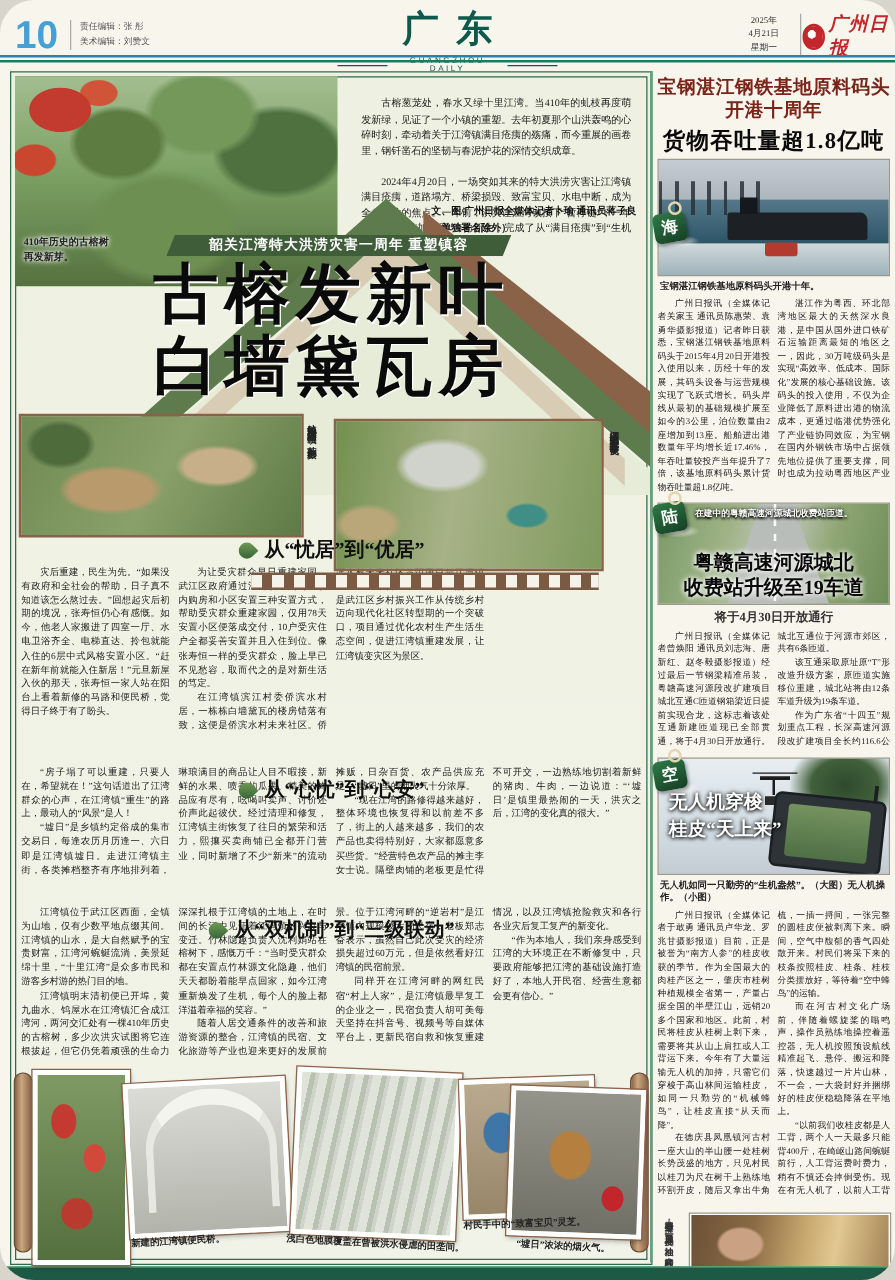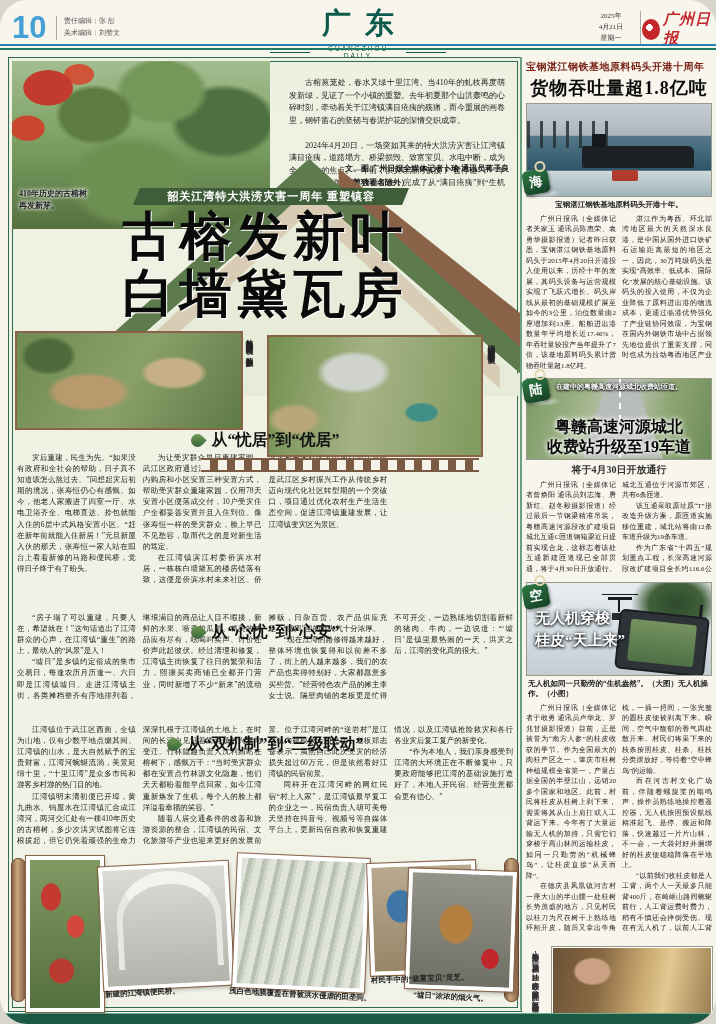--- a/index.html
+++ b/index.html
@@ -88,29 +88,29 @@
     radial-gradient(14px 16px at 80% 75%,#c0262c 0 60%,transparent 65%),
     linear-gradient(#94948b,#6f6f66);}
   .strip-cap{font-size:7.5px;font-weight:bold;color:#222;z-index:6;white-space:nowrap;}
   .cap1{left:96px;top:930px;transform:rotate(-3deg);}
   .cap2{left:220px;top:932px;transform:rotate(3deg);width:150px;white-space:normal;line-height:1.4;}
   .cap3{left:362px;top:916px;transform:rotate(-2deg);}
   .cap4{left:404px;top:934px;transform:rotate(3deg);}
   
   .col-divider{left:520px;top:57px;width:2px;height:953px;background:#69a07f;}
   .rcol{left:526px;top:57px;width:186px;height:955px;}
-  .r-kicker{margin-top:3px;font-size:10px;font-weight:bold;color:#7b2419;letter-spacing:0.5px;}
+  .r-kicker{margin-top:3px;text-align:center;font-size:15px;font-weight:bold;color:#7b2419;letter-spacing:0.5px;}
   .r-headline{text-align:center;font-size:18px;font-weight:900;color:#0a0a0a;letter-spacing:1px;margin:2px 0 3px;}
   .r-photo{position:relative;width:184px;border:1px solid #9a9a8c;}
   .ph-ship{height:92px;background:linear-gradient(#c6ccd3 0%,#aeb6bd 34%,#54788a 35%,#2e5668 72%,#cfd8da 73%,#9fb3ba 100%);overflow:hidden;}
   .cranes{position:absolute;left:0;top:18%;width:45%;height:30%;background:repeating-linear-gradient(90deg,rgba(40,50,55,.85) 0 3px,transparent 3px 13px);}
   .ship{position:absolute;left:30%;bottom:30%;width:112px;height:22px;background:#1d2126;border-radius:2px 6px 2px 2px;}
   .ship::before{content:"";position:absolute;left:10px;top:-12px;width:14px;height:13px;background:#15181c;}
   .tug{position:absolute;left:46%;bottom:16%;width:26px;height:11px;background:#b33a2e;border-radius:2px;}
-  .r-cap{font-size:7.5px;font-weight:bold;color:#222;text-align:center;margin:3px 2px;line-height:1.4;}
+  .r-cap{font-size:7.5px;font-weight:bold;color:#222;text-align:left;margin:3px 2px;line-height:1.4;}
   .r-body{font-size:7px;line-height:1.5;text-align:justify;color:#1a1a1a;column-count:2;column-gap:6px;column-fill:auto;overflow:hidden;}
   .r-body p{margin:0;text-indent:2em;}
   .b1{height:158px;} .b2{height:96px;} .b3{height:240px;}
   .tag{position:absolute;width:26px;height:24px;background:linear-gradient(160deg,#2f7a46,#143f24);border-radius:5px;color:#fff;font-weight:bold;font-size:13px;display:flex;align-items:center;justify-content:center;transform:rotate(-10deg);box-shadow:1px 2px 3px rgba(0,0,0,.4);z-index:7;}
   .tag::before{content:"";position:absolute;top:-8px;right:1px;width:7px;height:7px;border:2px solid #e4d6b0;border-radius:50%;}
   .swoosh{position:absolute;width:38px;height:10px;border-radius:50%;background:radial-gradient(closest-side,rgba(255,255,255,.95),rgba(255,255,255,0));z-index:6;}
   .ph-road{height:80px;background:linear-gradient(105deg,#7a9a66 0%,#9fb387 30%,#c2c9bf 50%,#8fa674 72%,#6d8c58 100%);overflow:hidden;}
   .roadbed{position:absolute;left:0;top:0;width:100%;height:100%;background:#b9bdb9;clip-path:polygon(44% 0,58% 0,74% 100%,30% 100%);}
   .roadline{position:absolute;left:50%;top:0;width:2px;height:100%;background:repeating-linear-gradient(#fff 0 6px,transparent 6px 12px);}
   .ph-cap-overlay{position:absolute;left:0;top:3px;width:100%;text-align:center;font-size:7px;font-weight:bold;color:#fff;text-shadow:0 0 3px #000,0 1px 2px #000;z-index:3;}

